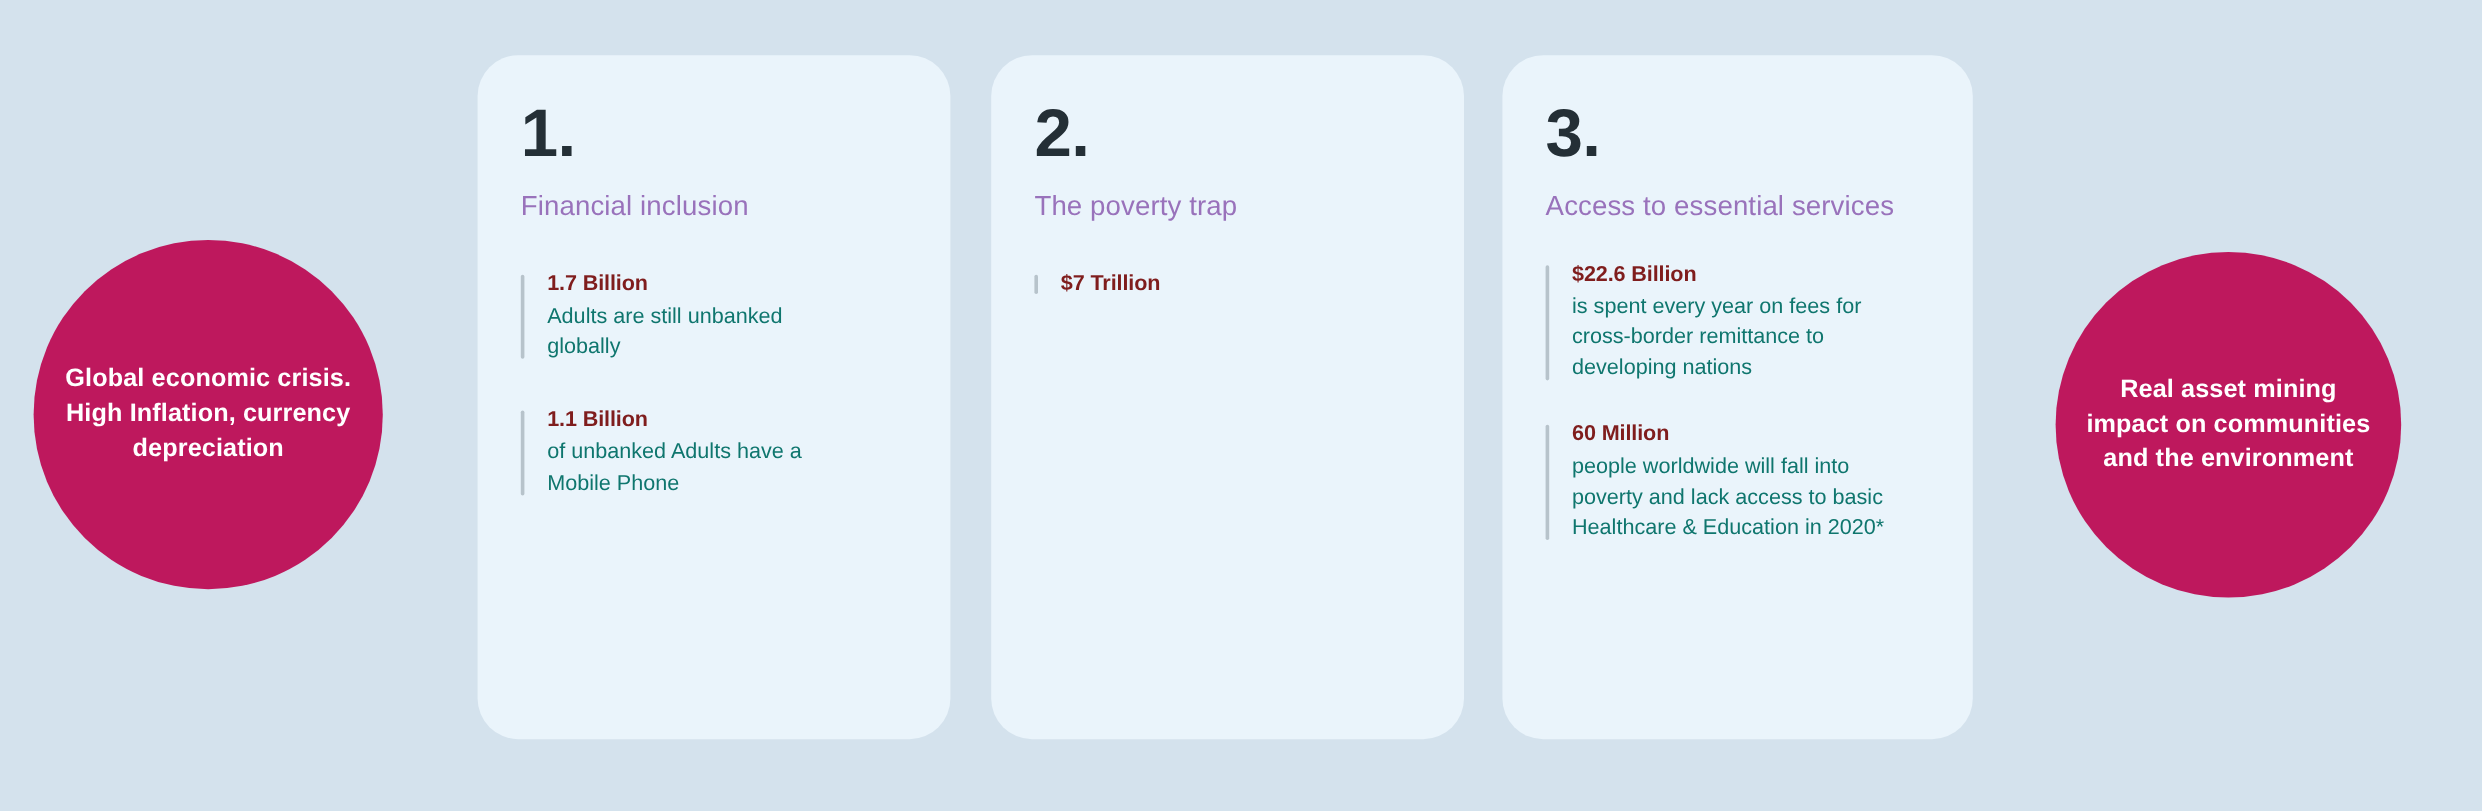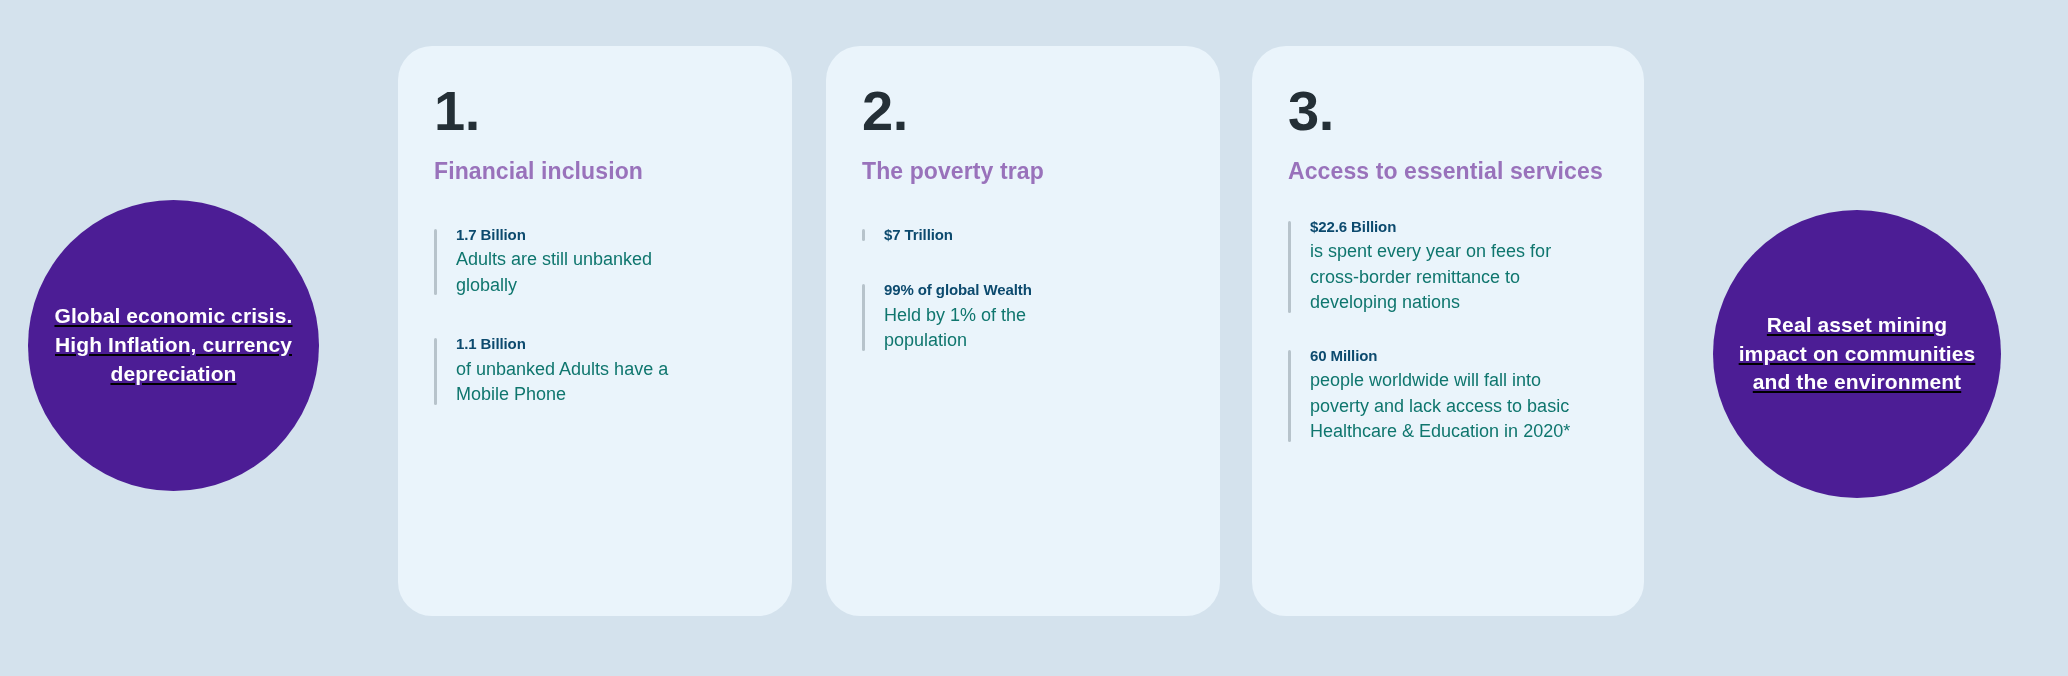--- a/index.html
+++ b/index.html
@@ -19,26 +19,25 @@
     position: absolute;
     inset: 0;
     width: 2068px;
     height: 676px;
   }
 
   
   .circle {
     position: absolute;
     border-radius: 50%;
-    background: #4c1d95;
+    background: #be185d;
     display: flex;
     align-items: center;
     justify-content: center;
     box-sizing: border-box;
-    text-decoration: underline;
   }
   .circle-text {
     color: #ffffff;
     font-weight: bold;
     font-size: 21px;
     line-height: 1.38;
     text-align: center;
     white-space: pre-line;
     letter-spacing: 0.1px;
     padding: 0 22px;
@@ -73,21 +72,21 @@
   .card-number {
     font-size: 56px;
     font-weight: bold;
     color: #242f36;
     line-height: 1.02;
     letter-spacing: -0.5px;
     margin: 0 0 18px 0;
   }
   .card-title {
     font-size: 23px;
-    font-weight: bold;
+    font-weight: normal;
     color: #9972bb;
     line-height: 1.28;
     margin: 0;
     letter-spacing: 0.1px;
   }
 
   .stats {
     margin-top: 38px;
   }
   .stat {
@@ -99,23 +98,23 @@
   .stat-rule {
     position: absolute;
     left: 0;
     top: 4px;
     bottom: 3px;
     width: 3px;
     background: #b7c3cb;
     border-radius: 2px;
   }
   .stat-value {
-    font-size: 15px;
+    font-size: 18px;
     font-weight: bold;
-    color: #0c4a6e;
+    color: #7f1d1d;
     line-height: 1.3;
     margin: 0 0 3px 0;
     letter-spacing: -0.1px;
   }
   .stat-desc {
     font-size: 18px;
     color: #0f766e;
     line-height: 1.42;
     margin: 0;
     white-space: pre-line;
@@ -155,26 +154,20 @@
   </div>
 
   <div class="card" id="card-2">
     <div class="card-number">2.</div>
     <div class="card-title">The poverty trap</div>
     <div class="stats">
       <div class="stat">
         <span class="stat-rule"></span>
         <div class="stat-value">$7 Trillion</div>
       </div>
-      <div class="stat">
-        <span class="stat-rule"></span>
-        <div class="stat-value">99% of global Wealth</div>
-        <div class="stat-desc">Held by 1% of the
-population</div>
-      </div>
     </div>
   </div>
 
   <div class="card" id="card-3">
     <div class="card-number">3.</div>
     <div class="card-title">Access to essential services</div>
     <div class="stats">
       <div class="stat">
         <span class="stat-rule"></span>
         <div class="stat-value">$22.6 Billion</div>

